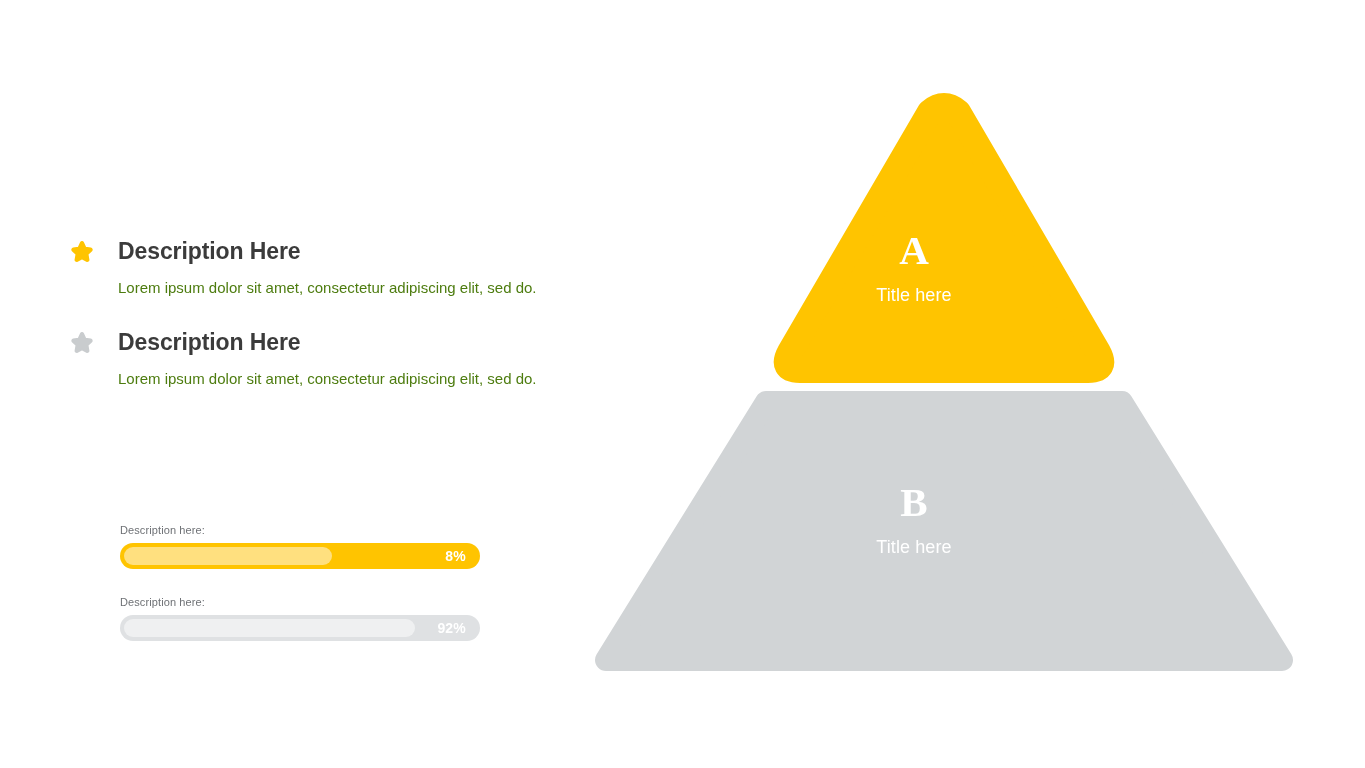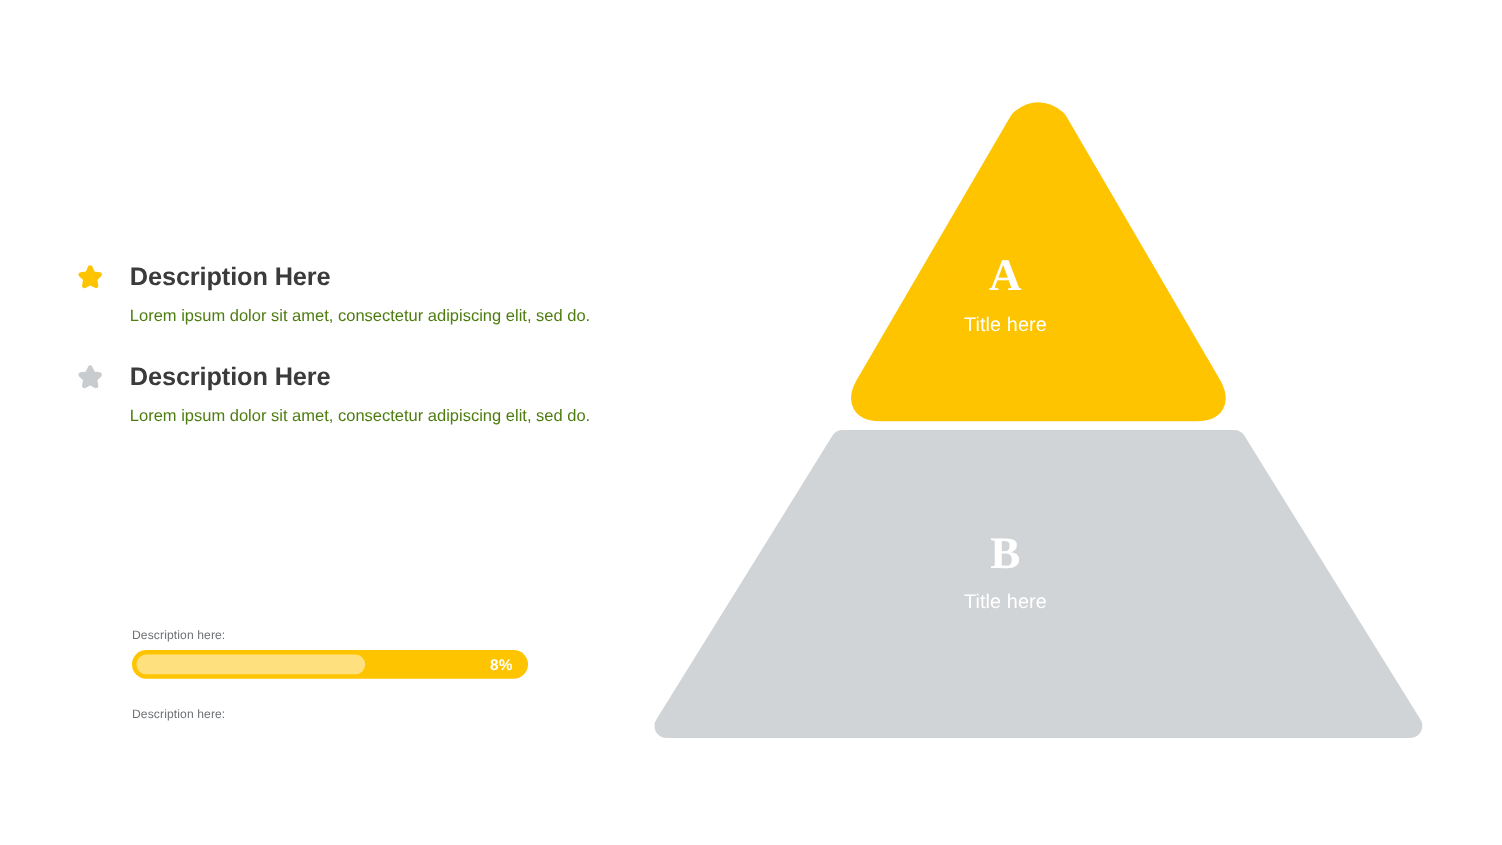--- a/index.html
+++ b/index.html
@@ -82,21 +82,21 @@
     color: #4d7c0f;
     line-height: 1.72;
     margin: 0;
     max-width: 440px;
   }
 
   
   .bars {
     position: absolute;
     left: 120px;
-    top: 572px;
+    top: 524px;
     width: 360px;
   }
 
   .bar-group { margin-bottom: 27px; }
 
   .bar-label {
     font-size: 11px;
     color: #6e7175;
     margin-bottom: 7px;
     letter-spacing: 0.1px;
@@ -210,20 +210,24 @@
     <div class="bar-group">
       <div class="bar-label">Description here:</div>
       <div class="bar-track yellow">
         <div class="bar-fill yellow" id="fill-0" style="width: calc(60% - 8px);"></div>
         <span class="bar-value">8%</span>
       </div>
     </div>
 
     <div class="bar-group">
       <div class="bar-label">Description here:</div>
+      <div class="bar-track grey">
+        <div class="bar-fill grey" id="fill-1" style="width: calc(83% - 8px);"></div>
+        <span class="bar-value">92%</span>
+      </div>
     </div>
 
   </div>
 
   <div class="pyramid">
 
     <svg width="720" height="600" viewBox="0 0 720 600" aria-hidden="true">
 
       <path d="M 340 22 Q 354 10 368 22 L 508 262 Q 518 280 498 280 L 210 280 Q 190 280 200 262 Z" fill="#FFC400" stroke="#FFC400" stroke-width="26" stroke-linejoin="round"></path>
 

